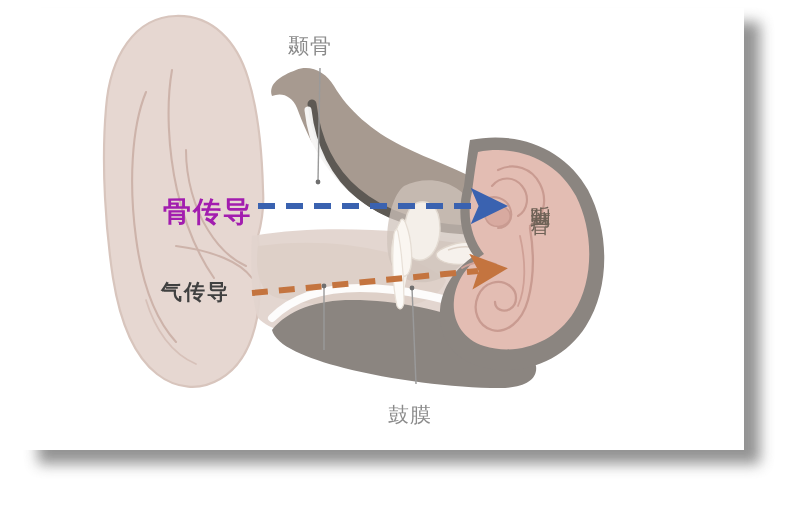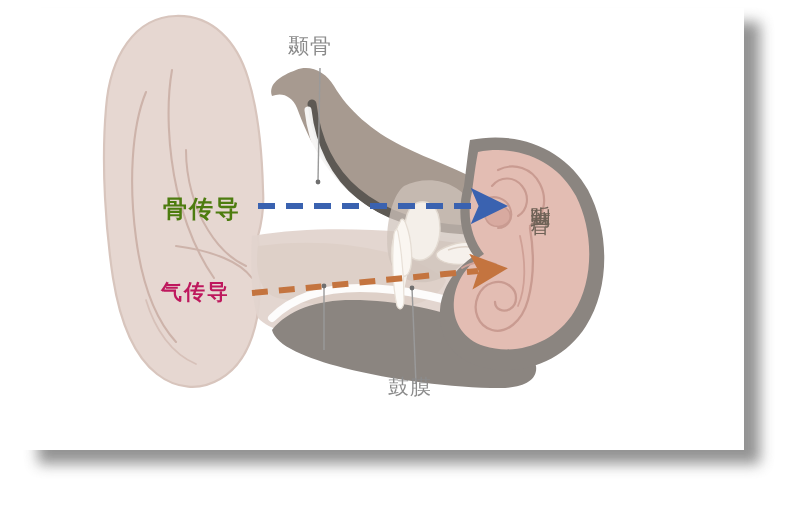--- a/index.html
+++ b/index.html
@@ -57,28 +57,28 @@
     font-family: "Liberation Sans", "DejaVu Sans", sans-serif;
     letter-spacing: 1px;
     user-select: none;
   }
   .lbl-anno {
     font-size: 21px;
     color: #8b8b8b;
     font-weight: 400;
   }
   .lbl-bone {
-    font-size: 24px;
-    color: #4d7c0f;
+    font-size: 28px;
+    color: #a21caf;
     font-weight: 700;
     letter-spacing: 2px;
   }
   .lbl-air {
     font-size: 21px;
-    color: #be185d;
+    color: #404040;
     font-weight: 700;
     letter-spacing: 2px;
   }
   .lbl-hear {
     font-size: 20px;
     color: #6f6257;
     font-weight: 500;
     writing-mode: vertical-rl;
     text-orientation: upright;
     letter-spacing: 3px;
@@ -290,21 +290,21 @@
 
       <line x1="258" y1="206" x2="478" y2="206" stroke="#3a62b0" stroke-width="6" stroke-dasharray="17 11" stroke-linecap="butt" marker-end="url(#arrowBlue)"></line>
 
       <path d="M252,293 C320,287 400,278 478,271" fill="none" stroke="#c4743f" stroke-width="6" stroke-dasharray="16 11" stroke-linecap="butt" marker-end="url(#arrowOrange)"></path>
     </g>
   </svg>
 
   <div class="lbl lbl-anno" style="left:288px; top:32px;">颞骨</div>
 
 
-  <div class="lbl lbl-anno" style="left:388px; top:373px;">鼓膜</div>
+  <div class="lbl lbl-anno" style="left:388px; top:401px;">鼓膜</div>
 
   <div class="lbl lbl-bone" style="left:163px; top:193px;">骨传导</div>
 
   <div class="lbl lbl-air" style="left:161px; top:278px;">气传导</div>
 
   <div class="lbl lbl-hear" style="left:531px; top:190px;">听到声音</div>
 
 </div>
 
 </body></html>

